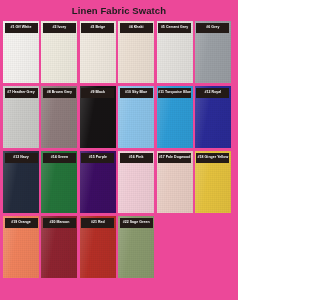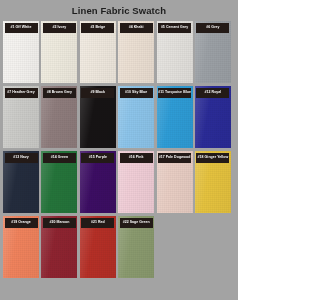--- a/index.html
+++ b/index.html
@@ -97,21 +97,21 @@
     text-align: center;
     line-height: 4.5px;
     z-index: 3;
     white-space: nowrap;
     overflow: hidden;
   }
 </style>
 </head>
 <body style="background: rgb(255, 255, 255);">
 
-<div id="page" style="background: #a3a3a3;">
+<div id="page" style="background: #ec4899;">
 
   <h1 class="page-title">Linen Fabric Swatch</h1>
 
   <div class="swatch-grid">
       <div class="swatch-row">
         <div class="swatch">
           <div class="swatch-color" style="background: rgb(244, 242, 239);"></div>
           <div class="swatch-texture"></div>
           <div class="swatch-sheen"></div>
           <div class="swatch-label" style="background: rgb(35, 26, 23); color: rgb(255, 255, 255);">#1 Off White</div>

